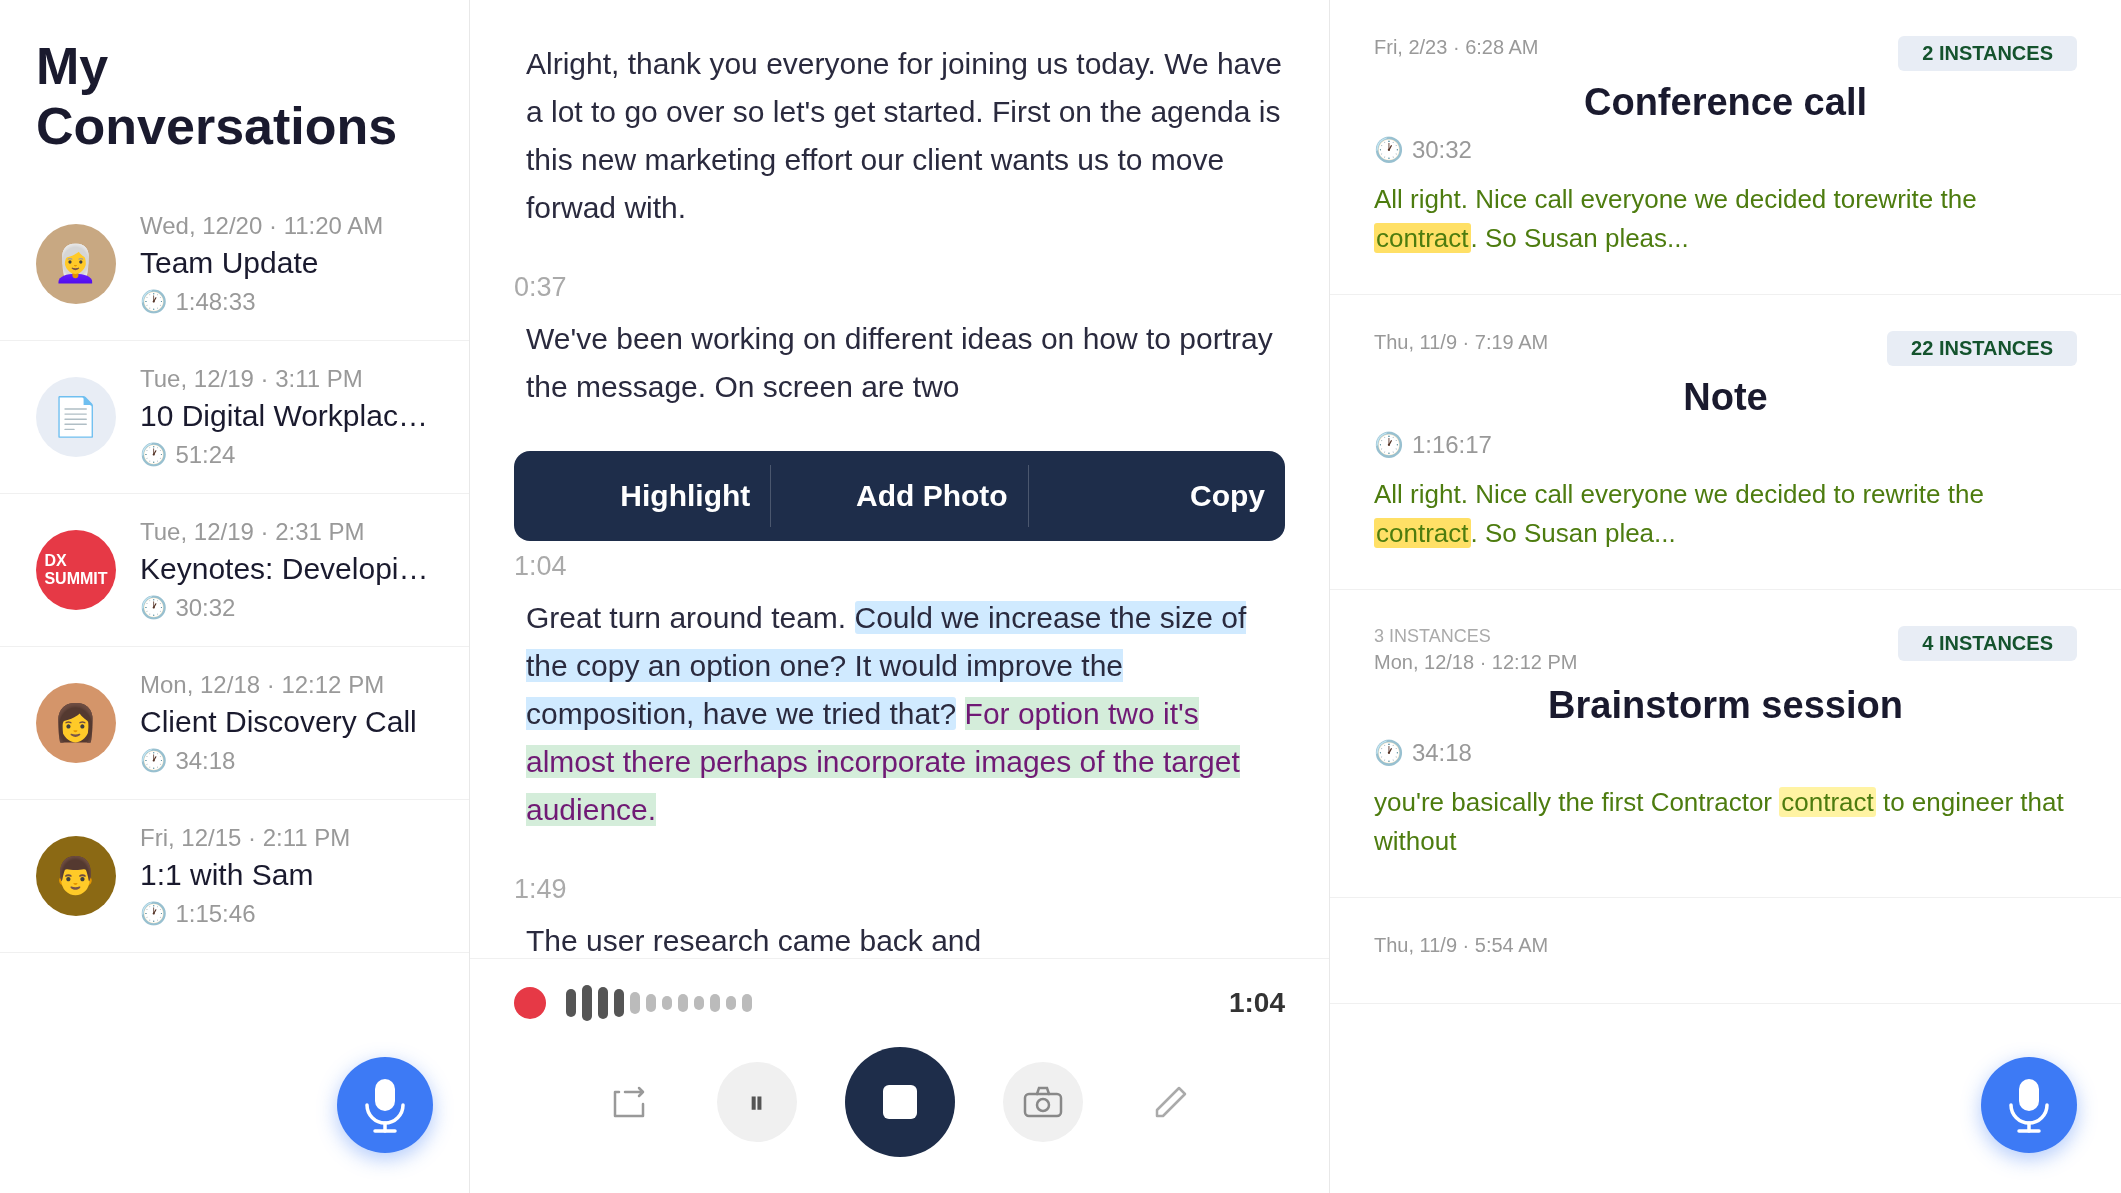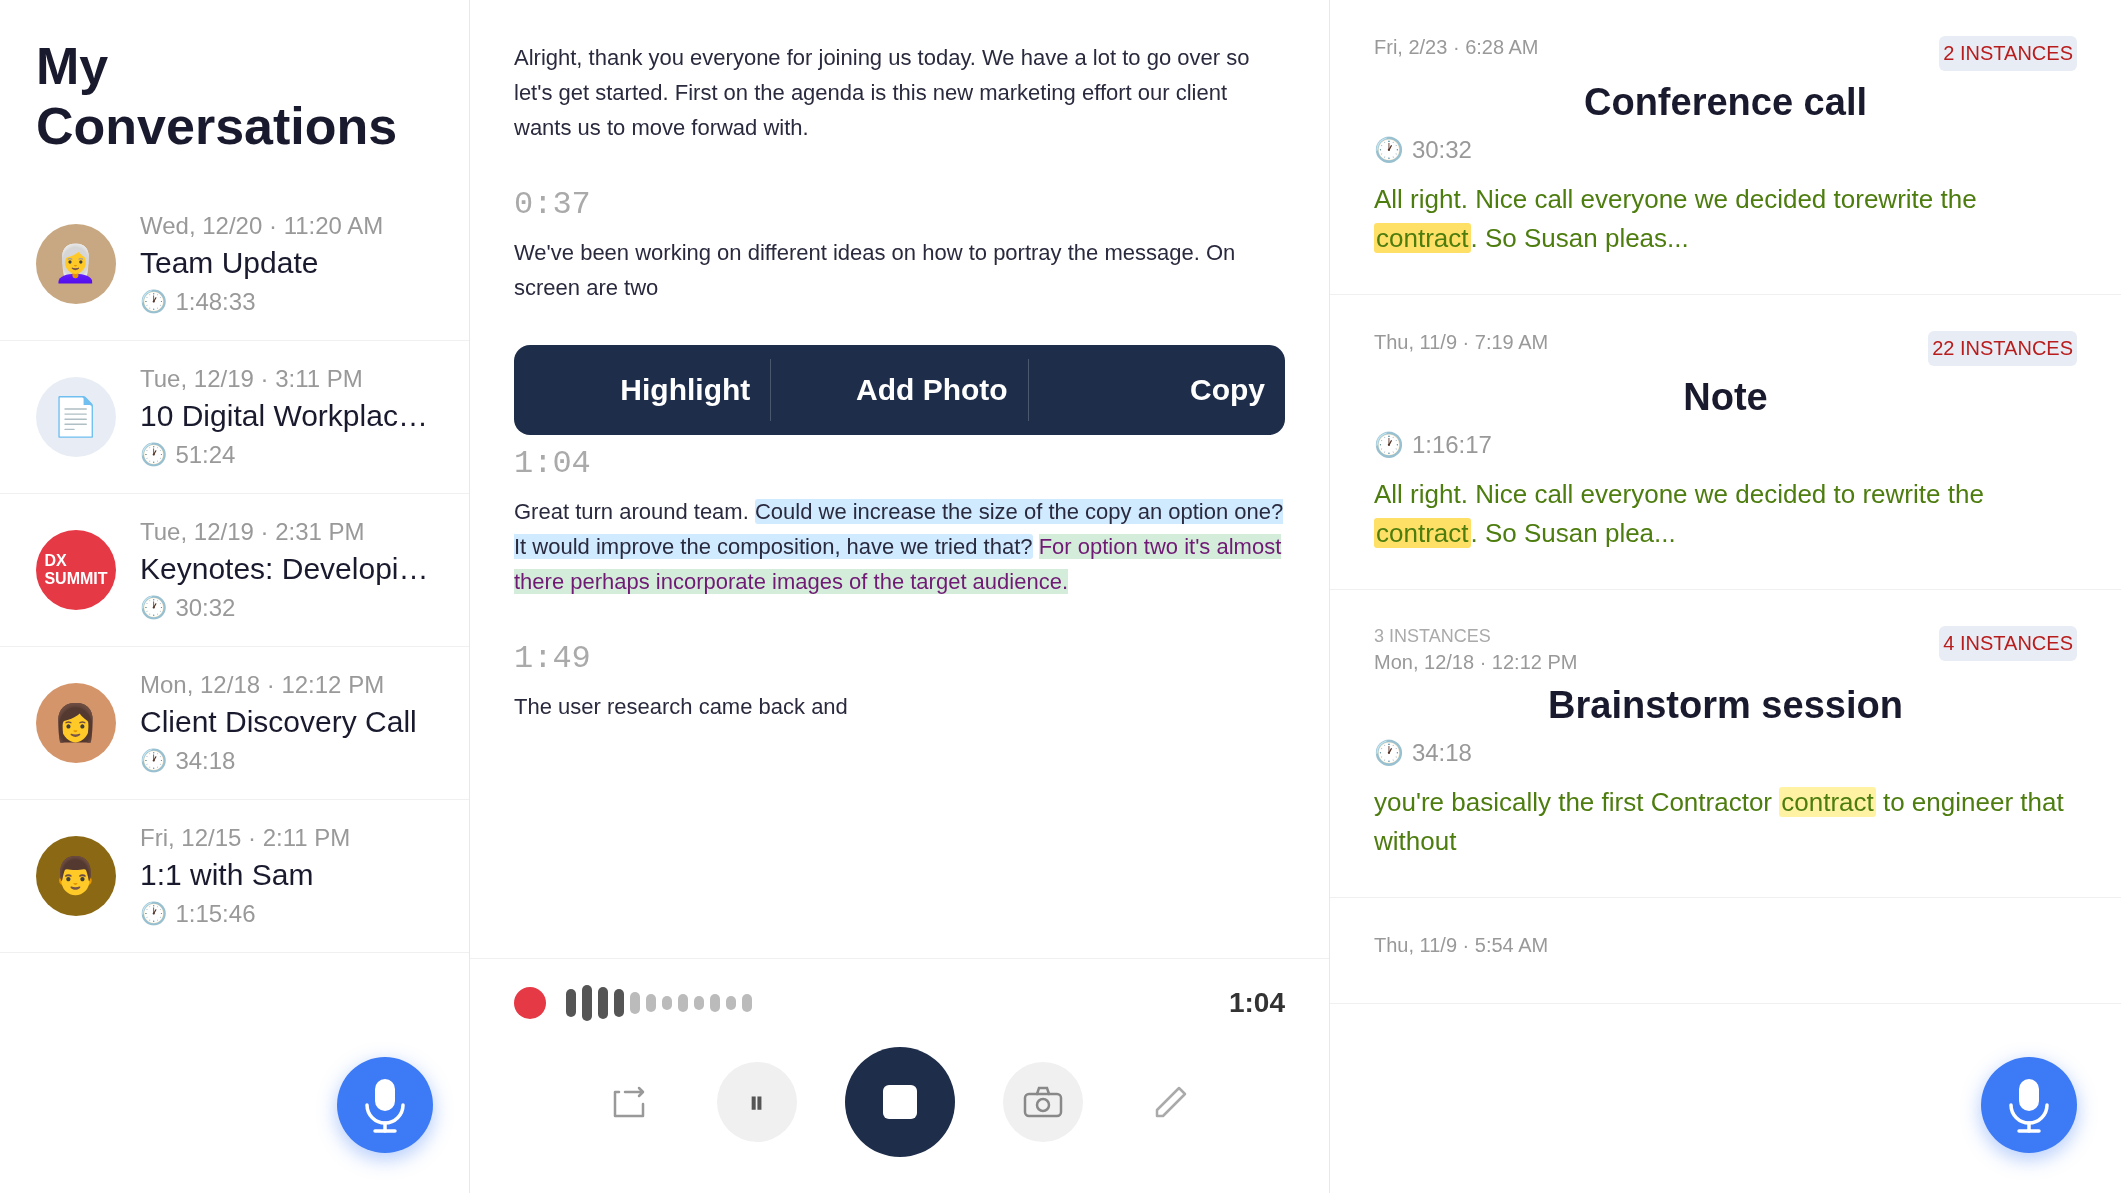--- a/index.html
+++ b/index.html
@@ -116,29 +116,29 @@
     }
     .transcript-area {
       flex: 1;
       overflow-y: auto;
       padding: 40px 44px 20px 44px;
     }
     .transcript-block {
       margin-bottom: 40px;
     }
     .transcript-timestamp {
-      font-size: 32px;
+      font-size: 27px;
       color: #aaa;
       margin-bottom: 12px;
-      font-family: Liberation Mono, monospace;
     }
     .transcript-text {
-      font-size: 22px;
+      font-size: 30px;
       color: #2a2a3e;
       line-height: 1.6;
+      margin-left: 12px;
     }
     .text-selected {
       background: #d0eaff;
       border-radius: 3px;
     }
     .text-highlighted-green {
       background: #d4edda;
       color: #701a75;
     }
     .context-menu {
@@ -254,24 +254,24 @@
       align-items: flex-start;
       justify-content: space-between;
       margin-bottom: 10px;
     }
     .result-date {
       font-size: 20px;
       color: #999;
     }
     .result-badge {
       background: #e8edf5;
-      color: #b91c1c;
+      color: #14532d;
       font-size: 20px;
-      font-weight: 400;
-      padding: 6px 4px;
+      font-weight: 700;
+      padding: 6px 24px;
       border-radius: 6px;
       white-space: nowrap;
     }
     .result-title {
       font-size: 38px;
       font-weight: 700;
       color: #1a1a2e;
       margin-bottom: 12px;
       text-align: center;
     }

